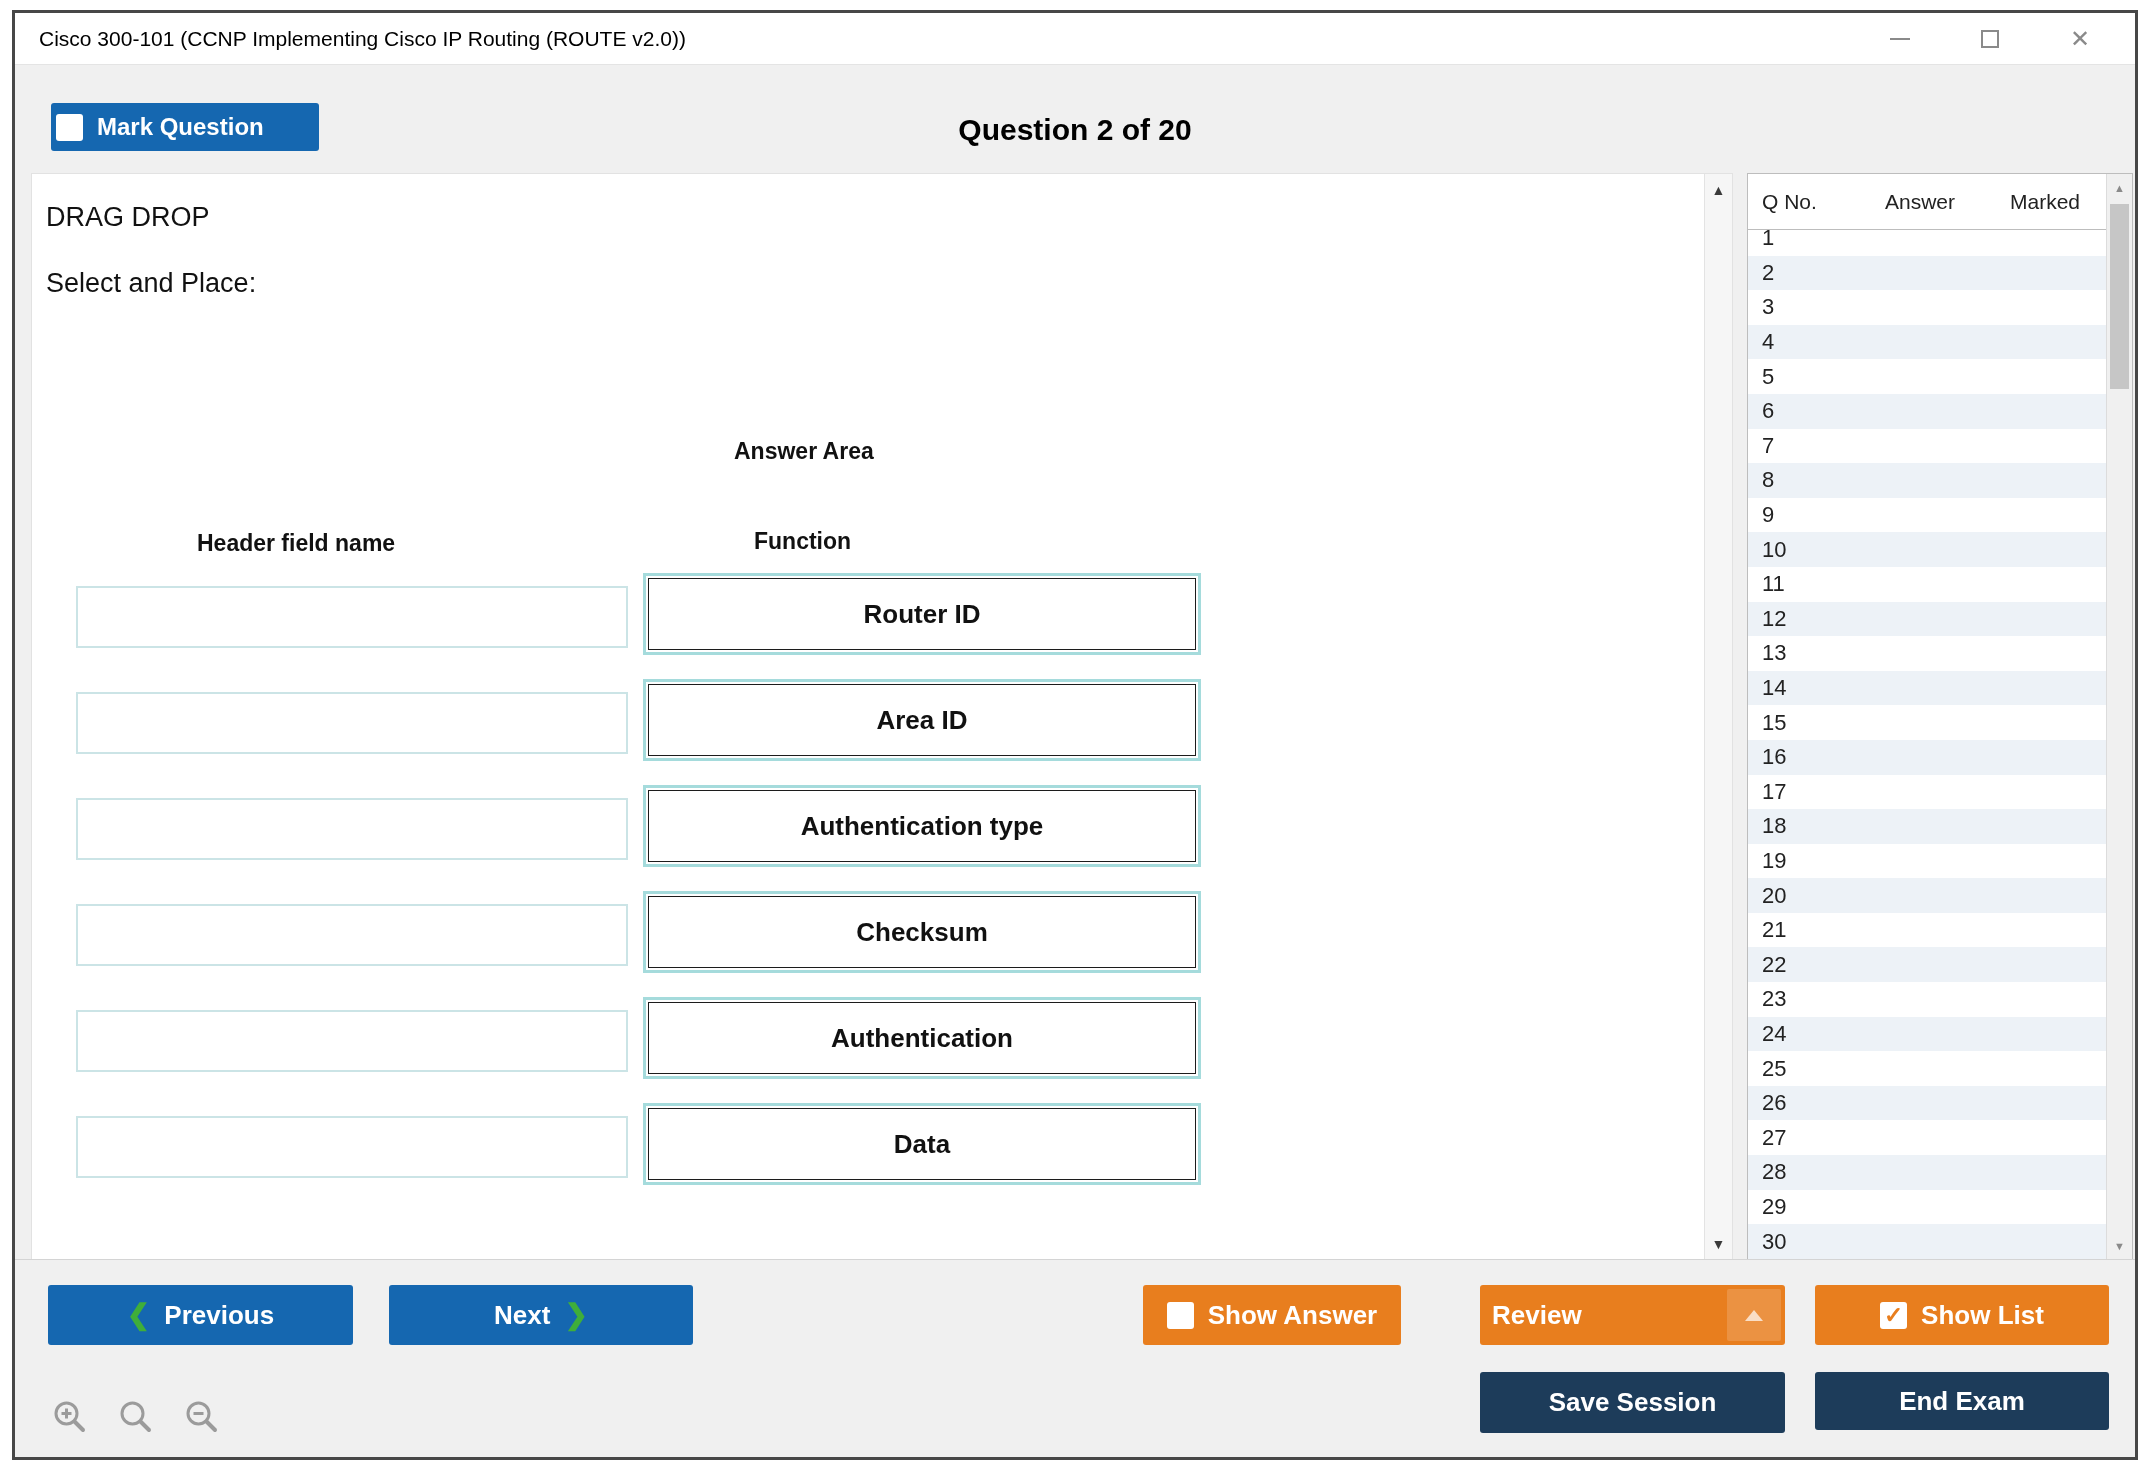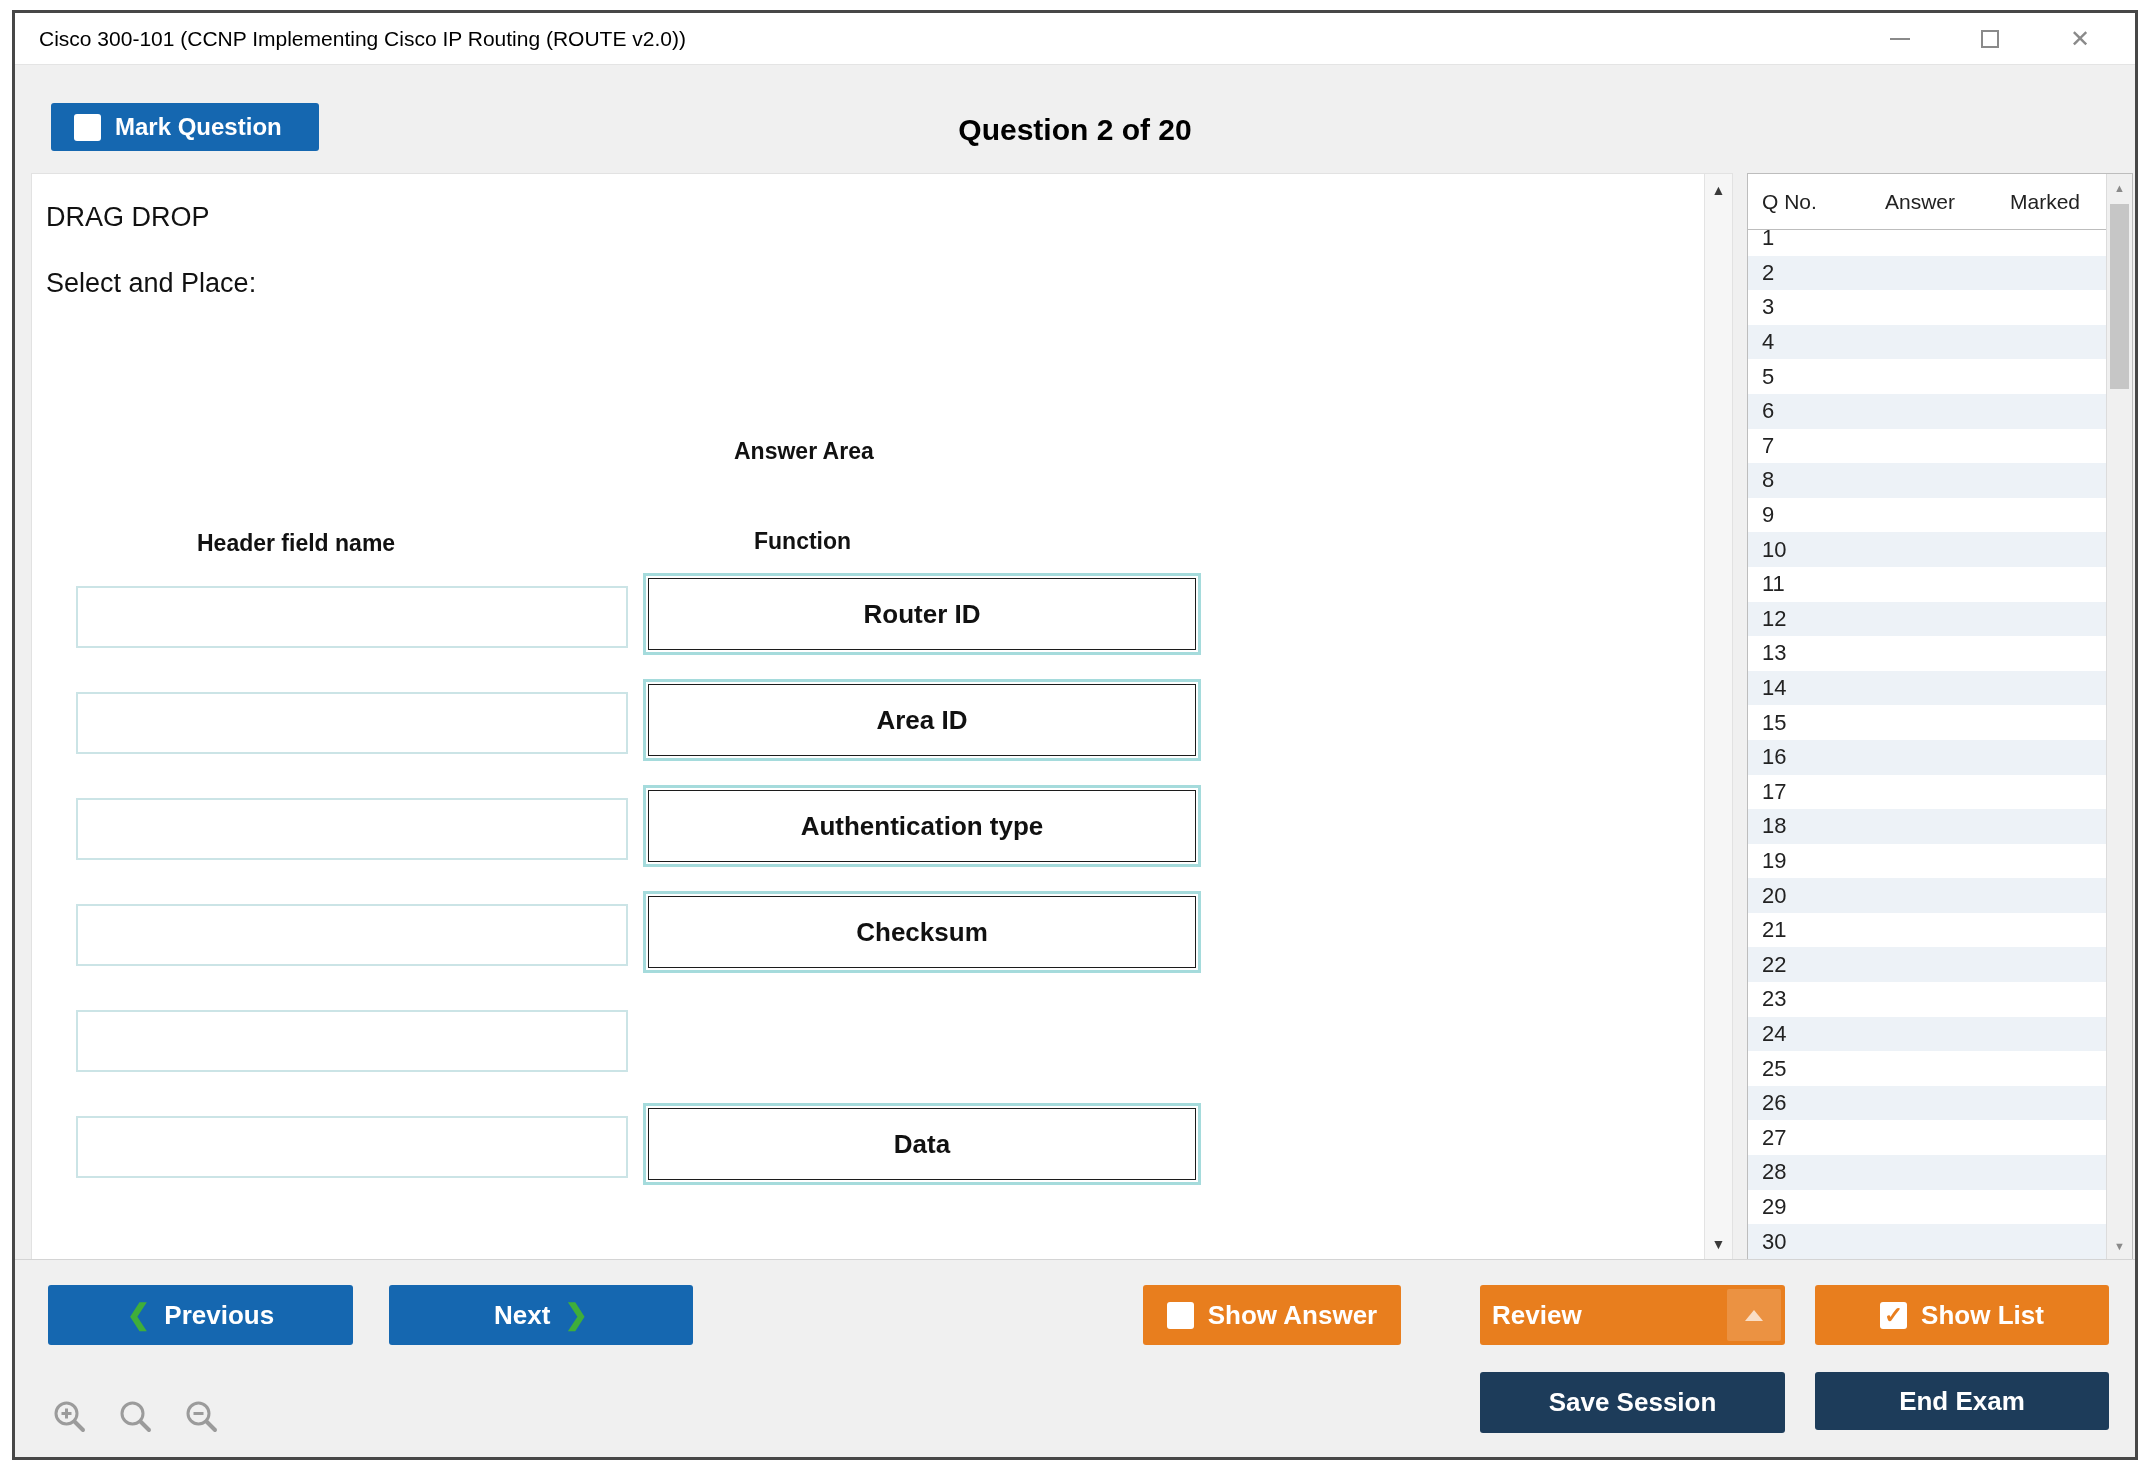--- a/index.html
+++ b/index.html
@@ -22,21 +22,21 @@
   .win-controls { margin-left: auto; display: flex; align-items: center; gap: 64px; color: #8a8a8a; }
   .wc { width: 26px; height: 26px; display: flex; align-items: center; justify-content: center; }
   .minus-shape { width: 20px; height: 2px; background: #8a8a8a; display: inline-block; }
   .square-shape { width: 18px; height: 18px; border: 2px solid #8a8a8a; display: inline-block; }
   .close-glyph { font-size: 24px; color: #8a8a8a; line-height: 1; }
 
   
   .mark-btn {
     position: absolute; left: 36px; top: 90px; width: 268px; height: 48px;
     background: var(--primary-blue, #1567b0); color: #fff; border-radius: 3px;
-    display: flex; align-items: center; gap: 14px; padding-left: 23px;
+    display: flex; align-items: center; gap: 14px; padding-left: 5px;
     font-size: 24px; font-weight: bold;
   }
   .cb {
     width: 27px; height: 27px; background: #ffffff; border-radius: 3px;
     display: inline-flex; align-items: center; justify-content: center; flex: none;
   }
   .cb .check { color: var(--accent-orange, #e87e1e); font-size: 23px; font-weight: bold; line-height: 1; }
   .q-counter {
     position: absolute; left: 0; right: 0; top: 100px; text-align: center;
     font-size: 30px; font-weight: bold; color: #000;
@@ -175,20 +175,21 @@
         <div class="drag-row">
           <div class="drop-slot"></div>
           <div class="func-box">Authentication type</div>
         </div>
         <div class="drag-row">
           <div class="drop-slot"></div>
           <div class="func-box">Checksum</div>
         </div>
         <div class="drag-row">
           <div class="drop-slot"></div>
+          <div class="func-box">Authentication</div>
         </div>
         <div class="drag-row">
           <div class="drop-slot"></div>
           <div class="func-box">Data</div>
         </div>
       </div>
     <div class="main-scrollbar">
       <span class="arrow up">▲</span>
       <span class="arrow down">▼</span>
     </div>

